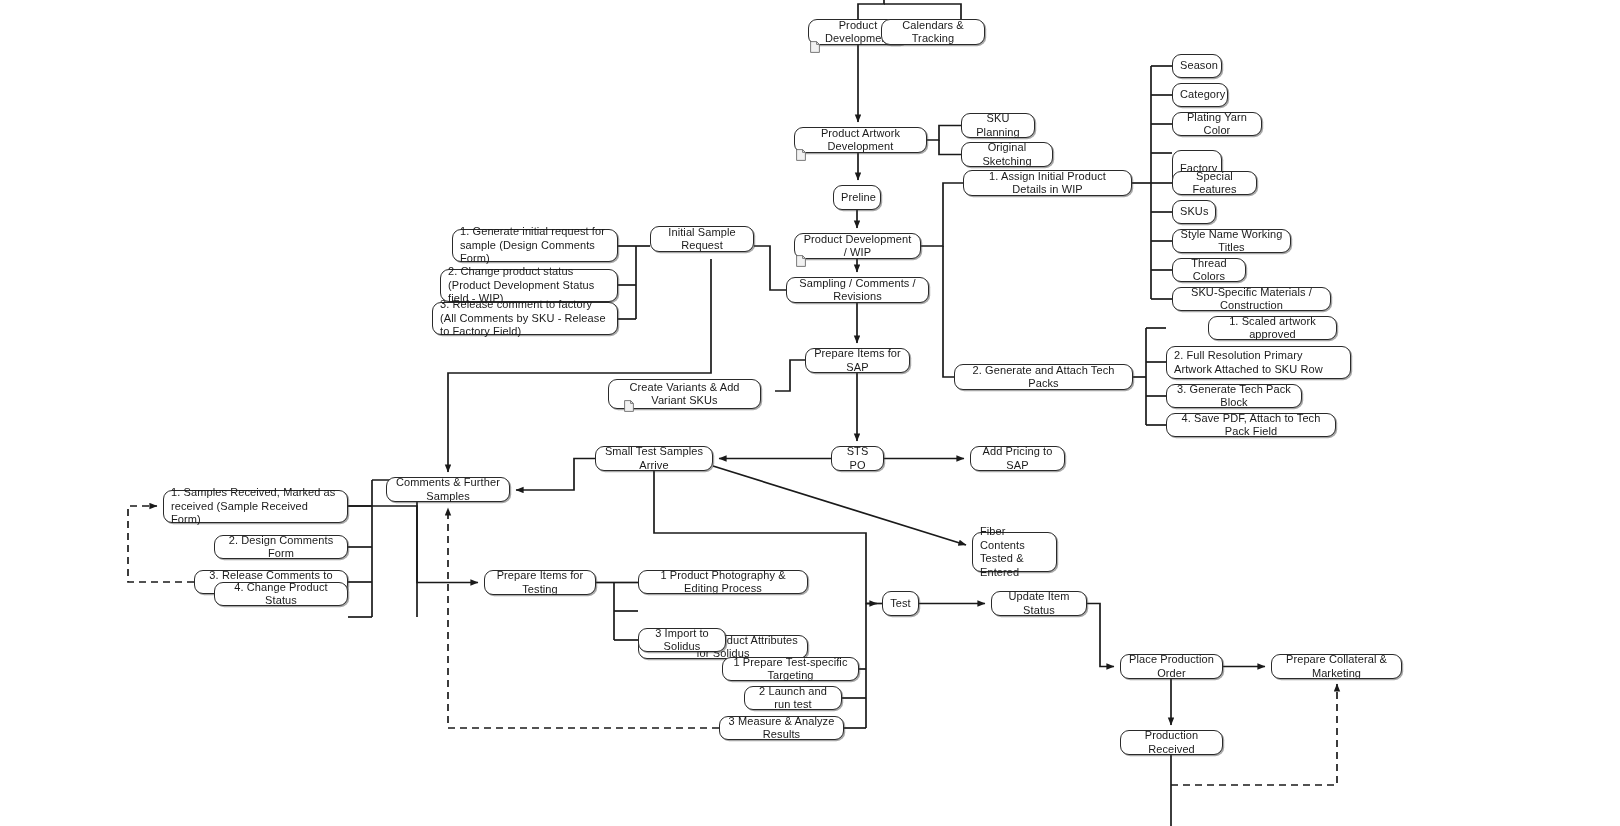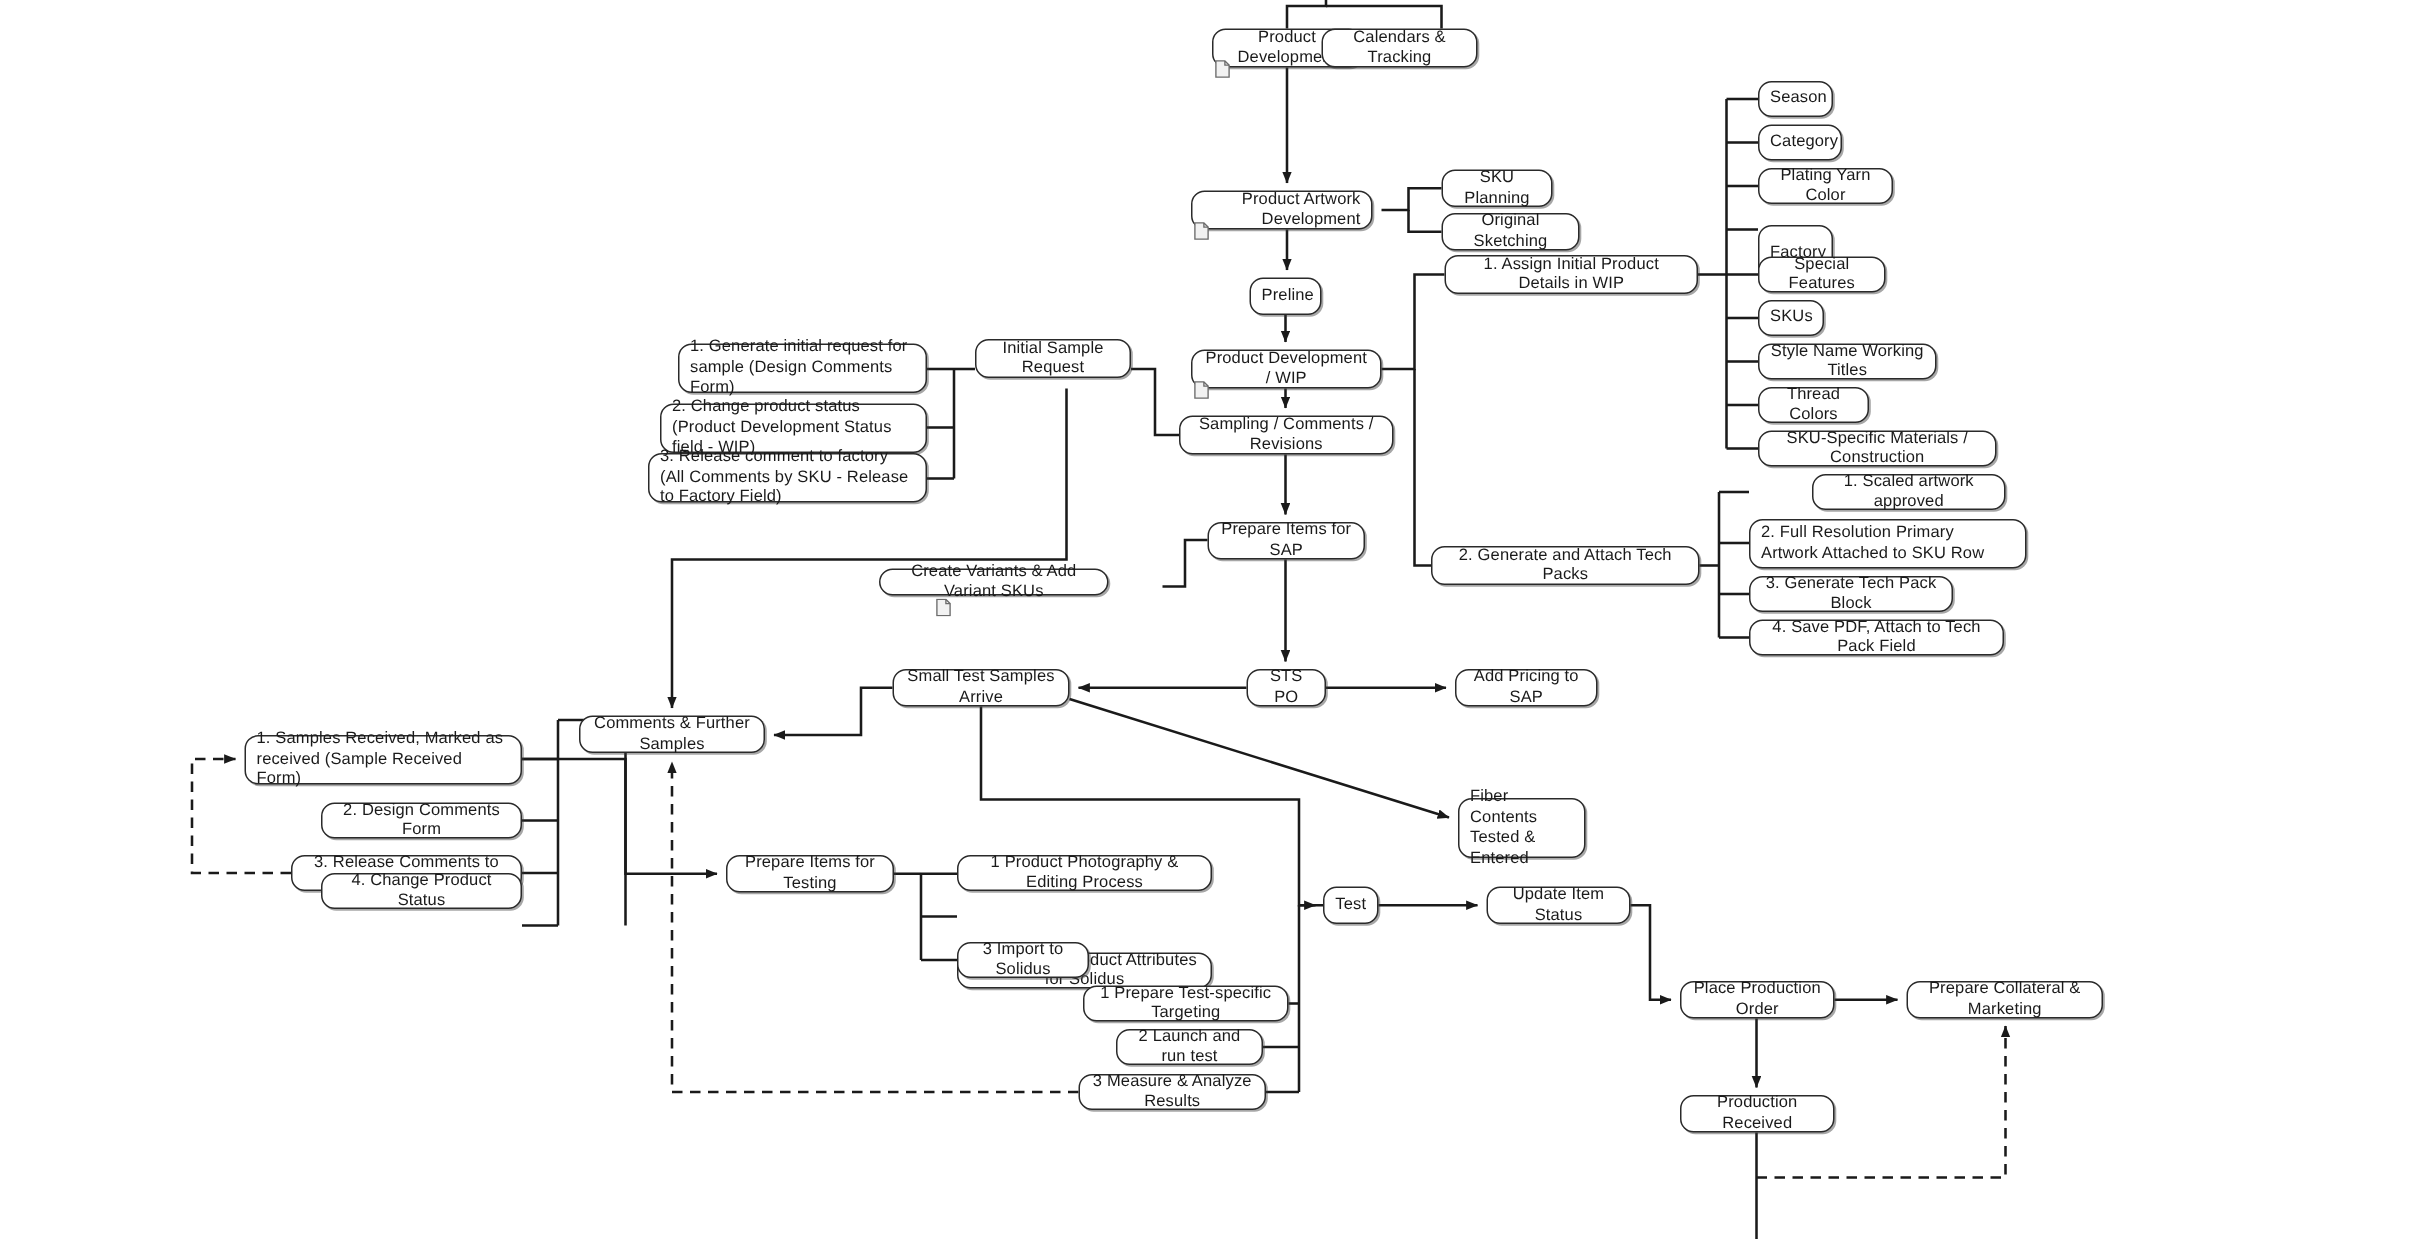--- a/index.html
+++ b/index.html
@@ -178,21 +178,21 @@
       <div class="node" style="left: 808px; top: 19px; width: 100px; height: 26px;">
         <span class="label">Product Development</span>
       </div>
       <div class="doc-badge" style="left: 810px; top: 39px;"><svg viewBox="0 0 10 12" width="10" height="12">
           <path d="M0.6,0.6 L6.6,0.6 L9.4,3.4 L9.4,11.4 L0.6,11.4 Z" fill="#f2f2f2" stroke="#6b6b6b" stroke-width="0.9"></path>
           <path d="M6.6,0.6 L6.6,3.4 L9.4,3.4" fill="none" stroke="#6b6b6b" stroke-width="0.9"></path>
         </svg></div>
       <div class="node" style="left: 881px; top: 19px; width: 104px; height: 26px;">
         <span class="label">Calendars &amp; Tracking</span>
       </div>
-      <div class="node" style="left: 794px; top: 127px; width: 121px; height: 26px; text-align: right;">
+      <div class="node" style="left: 794px; top: 127px; width: 133px; height: 26px;">
         <span class="label">Product Artwork Development</span>
       </div>
       <div class="doc-badge" style="left: 796px; top: 147px;"><svg viewBox="0 0 10 12" width="10" height="12">
           <path d="M0.6,0.6 L6.6,0.6 L9.4,3.4 L9.4,11.4 L0.6,11.4 Z" fill="#f2f2f2" stroke="#6b6b6b" stroke-width="0.9"></path>
           <path d="M6.6,0.6 L6.6,3.4 L9.4,3.4" fill="none" stroke="#6b6b6b" stroke-width="0.9"></path>
         </svg></div>
       <div class="node" style="left: 961px; top: 113px; width: 74px; height: 25px;">
         <span class="label">SKU Planning</span>
       </div>
       <div class="node" style="left: 961px; top: 142px; width: 92px; height: 25px;">
@@ -270,21 +270,21 @@
       </div>
       <div class="node left" style="left: 452px; top: 229px; width: 166px; height: 33px;">
         <span class="label">1. Generate initial request for sample (Design Comments Form)</span>
       </div>
       <div class="node left" style="left: 440px; top: 269px; width: 178px; height: 33px;">
         <span class="label">2. Change product status (Product Development Status field - WIP)</span>
       </div>
       <div class="node left" style="left: 432px; top: 302px; width: 186px; height: 33px;">
         <span class="label">3. Release comment to factory (All Comments by SKU - Release to Factory Field)</span>
       </div>
-      <div class="node" style="left: 586px; top: 379px; width: 153px; height: 18px;">
+      <div class="node" style="left: 608px; top: 379px; width: 153px; height: 30px;">
         <span class="label">Create Variants &amp; Add Variant SKUs</span>
       </div>
       <div class="doc-badge" style="left: 624px; top: 398px;"><svg viewBox="0 0 10 12" width="10" height="12">
           <path d="M0.6,0.6 L6.6,0.6 L9.4,3.4 L9.4,11.4 L0.6,11.4 Z" fill="#f2f2f2" stroke="#6b6b6b" stroke-width="0.9"></path>
           <path d="M6.6,0.6 L6.6,3.4 L9.4,3.4" fill="none" stroke="#6b6b6b" stroke-width="0.9"></path>
         </svg></div>
       <div class="node" style="left: 595px; top: 446px; width: 118px; height: 25px;">
         <span class="label">Small Test Samples Arrive</span>
       </div>
       <div class="node left" style="left: 972px; top: 532px; width: 85px; height: 40px;">

